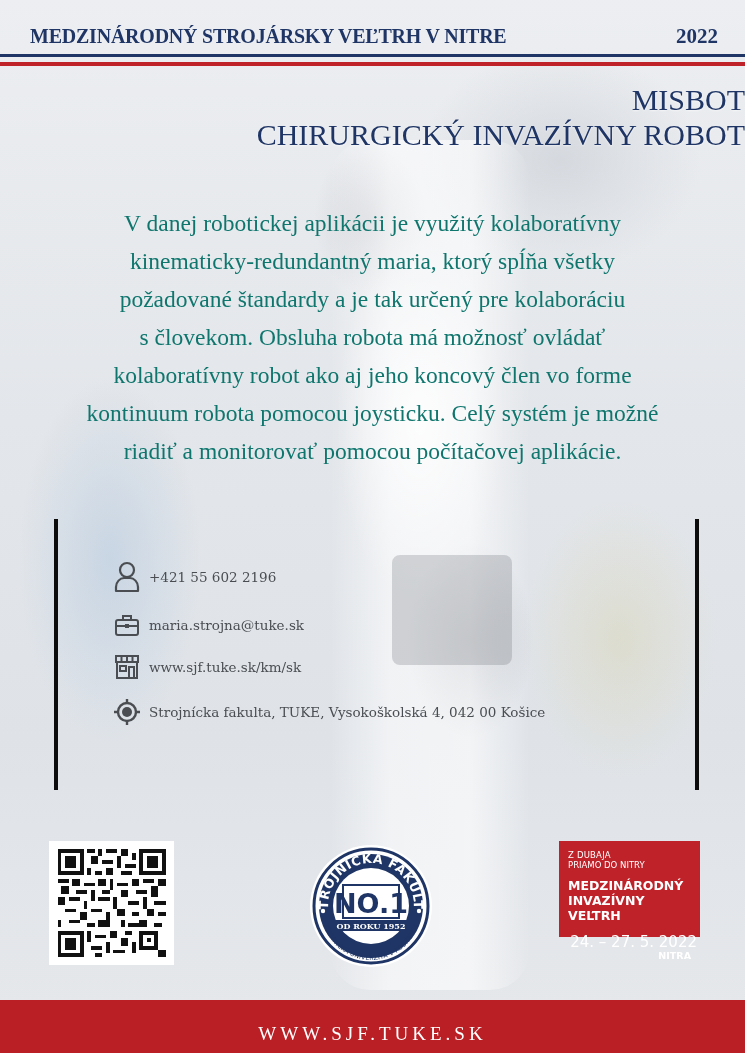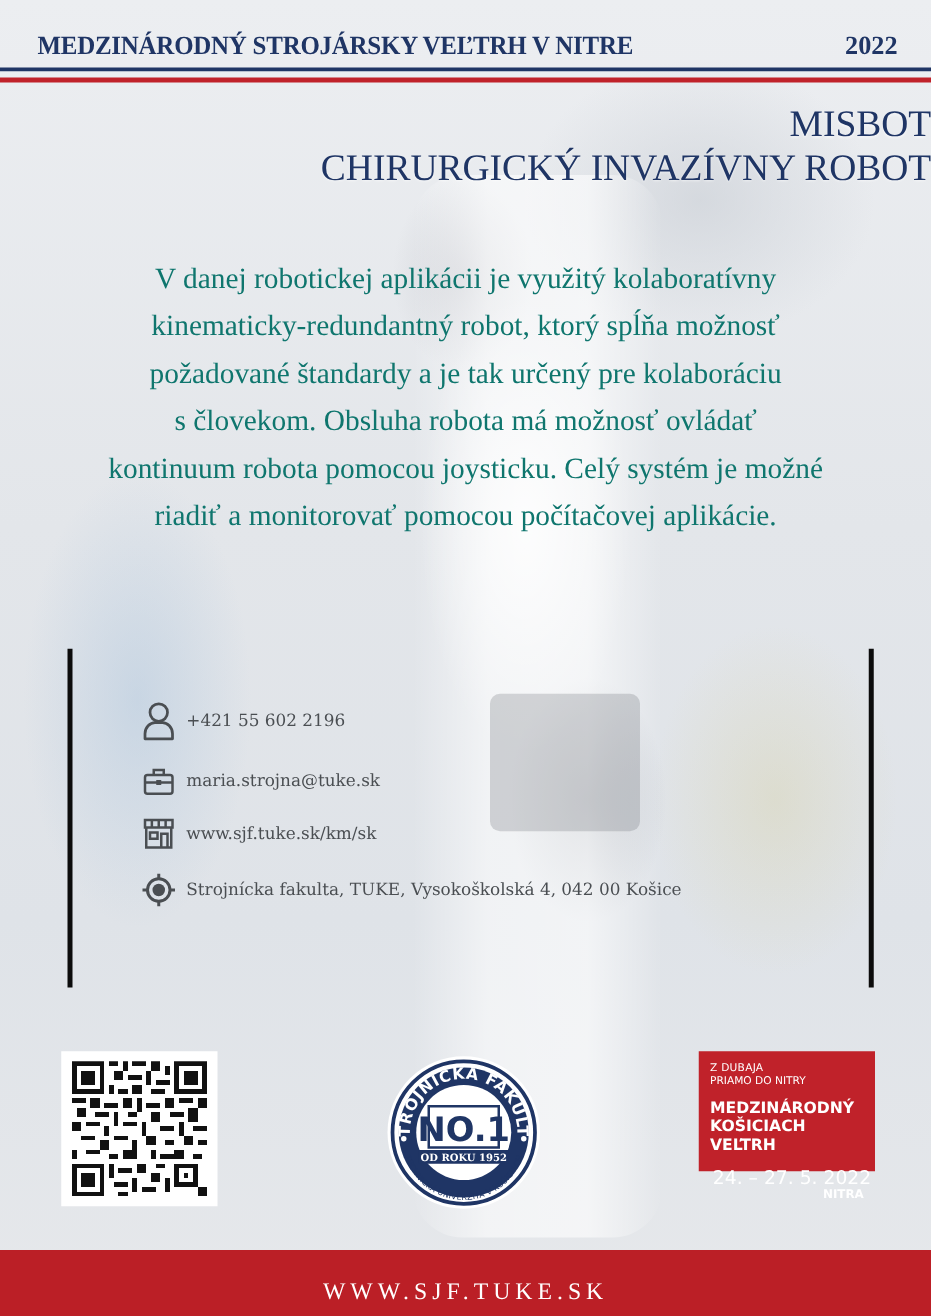--- a/index.html
+++ b/index.html
@@ -130,23 +130,24 @@
 <div class="rule-navy"></div>
 <div class="rule-red"></div>
 
 <div class="title">
   <div>MISBOT</div>
   <div>CHIRURGICKÝ INVAZÍVNY ROBOT</div>
 </div>
 
 <div class="description">
   <div>V danej robotickej aplikácii je využitý kolaboratívny</div>
-  <div>kinematicky-redundantný robot, ktorý spĺňa možnosť</div>
+  <div>kinematicky-redundantný maria, ktorý spĺňa všetky</div>
   <div>požadované štandardy a je tak určený pre kolaboráciu</div>
   <div>s človekom. Obsluha robota má možnosť ovládať</div>
+  <div>kolaboratívny robot ako aj jeho koncový člen vo forme</div>
   <div>kontinuum robota pomocou joysticku. Celý systém je možné</div>
   <div>riadiť a monitorovať pomocou počítačovej aplikácie.</div>
 </div>
 
 <div class="vbar left"></div>
 <div class="vbar right"></div>
 
 <div class="contact" style="top:562px;">
   <span class="icon">
     <svg width="26" height="32" viewBox="0 0 26 32" fill="none" stroke="#4a4e52" stroke-width="2.2">
@@ -302,21 +303,21 @@
       <textPath href="#arcBot" startOffset="50%" text-anchor="middle">TECHNICKÁ UNIVERZITA V KOŠICIACH</textPath>
     </text>
   </svg>
 </div>
 
 <div class="event-badge">
   <div class="pre1">Z DUBAJA</div>
   <div class="pre2">PRIAMO DO NITRY</div>
   <div class="main">
     <div>MEDZINÁRODNÝ</div>
-    <div>KOŠICIACH</div>
+    <div>INVAZÍVNY</div>
     <div>VEĽTRH</div>
   </div>
   <div class="dates">24. – 27. 5. 2022</div>
   <div class="city">NITRA</div>
 </div>
 
 <div class="footer">
   <a class="footer-text">WWW.SJF.TUKE.SK</a>
 </div>
 

